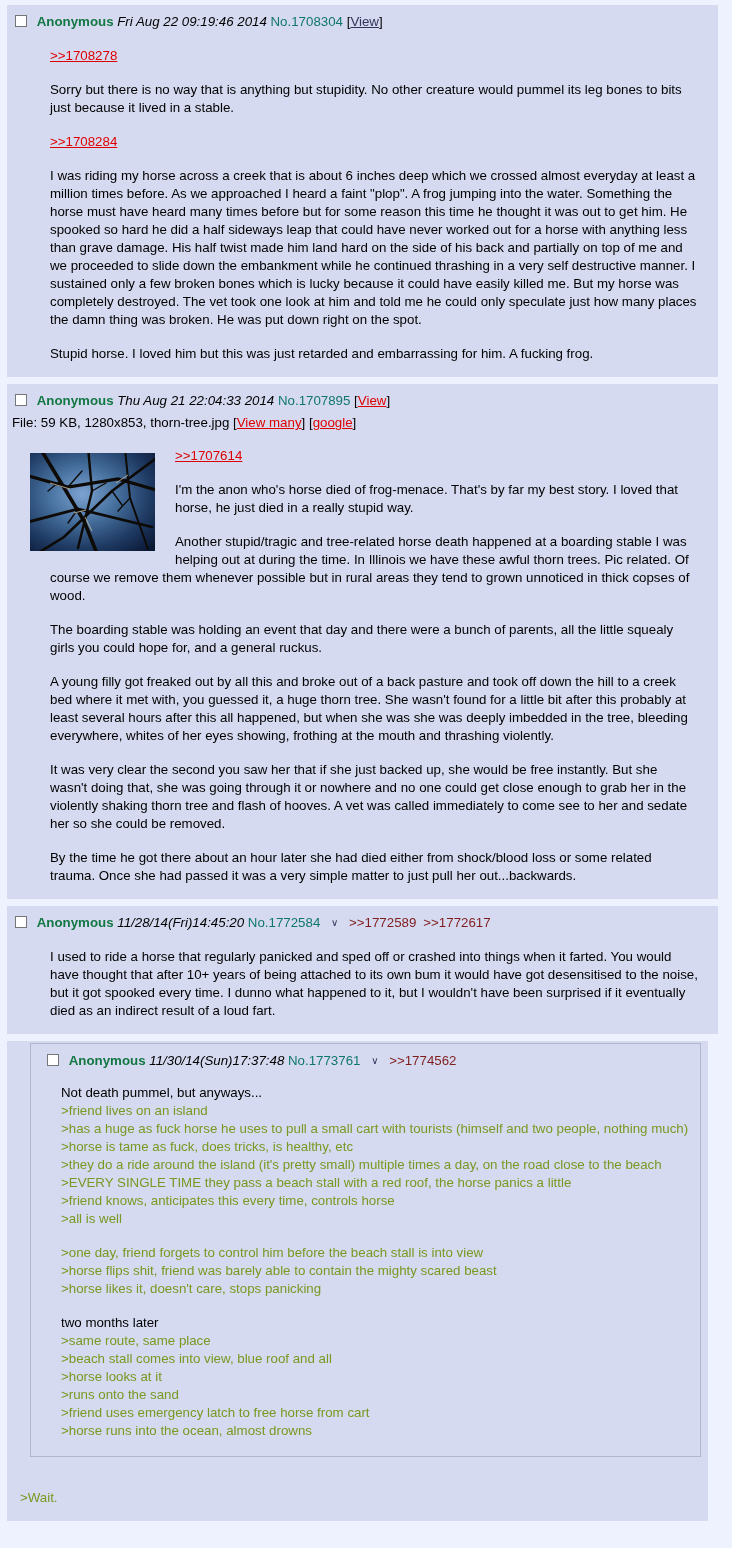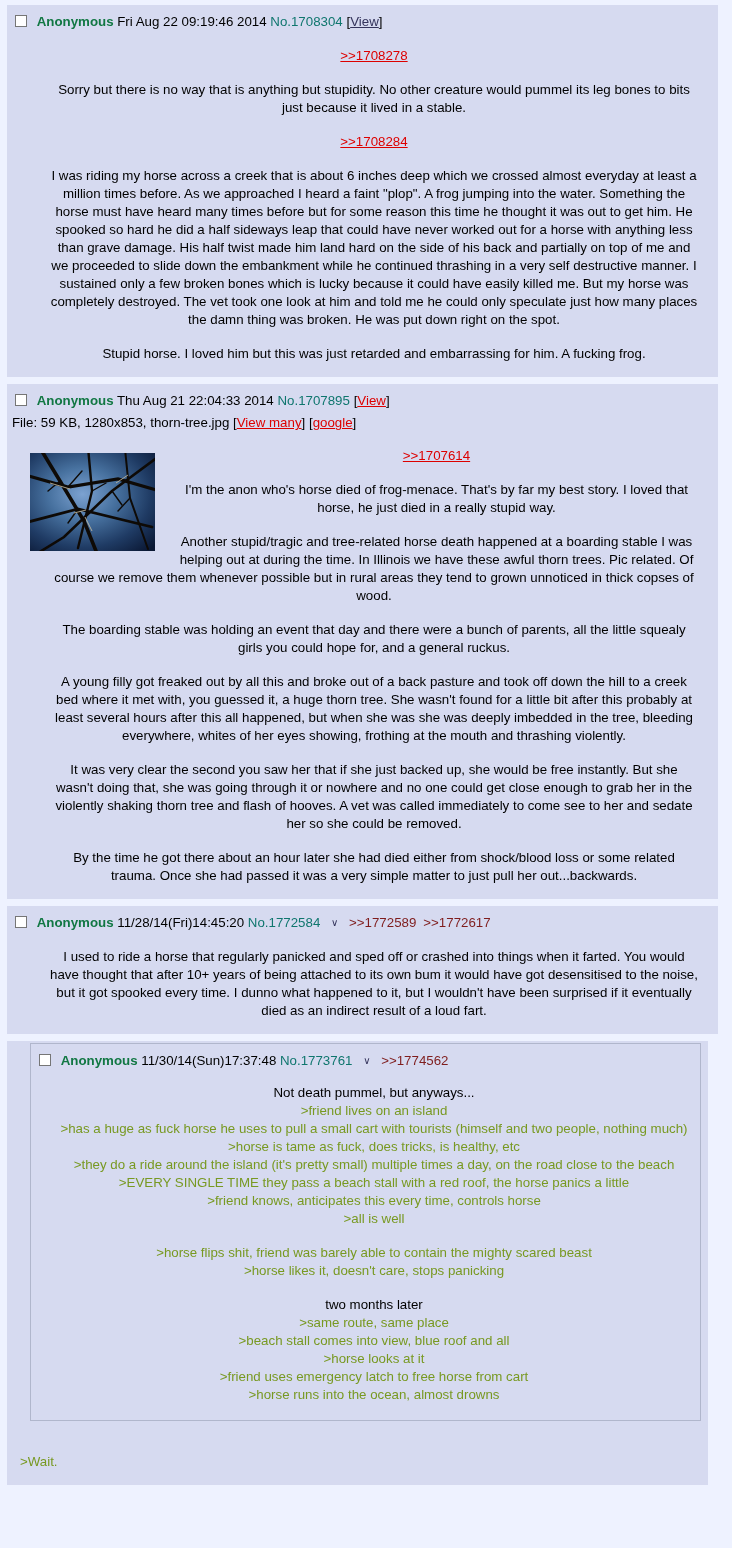--- a/index.html
+++ b/index.html
@@ -14,49 +14,49 @@
     margin:0 14px 7px 7px;
     padding:8px 0 14px 0;
   }
   .post.first{margin-top:5px;}
   .post-header{margin-left:8px;line-height:18px;white-space:nowrap;}
   .checkbox{
     display:inline-block;width:10px;height:10px;background:#fff;
     border:1px solid #767676;margin-right:6px;vertical-align:-1px;
   }
   .name{color:#117743;font-weight:bold;}
-  .date{color:#000;}
+  .date{color:#000;font-style:italic;}
   .no{color:#0f766e;}
   .bracket{color:#000;}
   .navlink{color:#34345C;text-decoration:underline;cursor:pointer;}
   .redlink{color:#dd0000;text-decoration:underline;cursor:pointer;}
   .backlink{color:#7f1d1d;text-decoration:none;margin-left:7px;cursor:pointer;}
   .chev{color:#34345C;font-size:10px;margin-left:7px;vertical-align:1px;}
   .file-line{margin:4px 0 0 5px;line-height:17px;}
-  blockquote.body{margin:16px 20px 0 43px;padding:0;text-align:center;}
+  blockquote.body{margin:16px 20px 0 43px;padding:0;}
   .body div{line-height:18px;}
   .gap{height:16px;}
   .green{color:#789922;}
   .quotelink{color:#dd0000;text-decoration:underline;cursor:pointer;}
   .thumb{
     float:left;margin:6px 20px 10px 23px;width:125px;height:98px;cursor:pointer;
   }
   .thumb svg{display:block;width:125px;height:98px;}
   .clearfix::after{content:"";display:block;clear:both;}
   
   .outer-post{
     background:#D6DAF0;
     margin:3px 24px 0 7px;
     padding:2px 0 14px 0;
   }
   .inner-post{
     margin:0 7px 0 23px;
     border:1px solid #b0b6cc;
     background:#D6DAF0;
-    padding:8px 0 16px 0;
+    padding:8px 0 16px 8px;
   }
   .inner-post blockquote.body{margin:14px 5px 0 22px;}
   .tail{margin:32px 0 0 13px;}
   .tail div{line-height:18px;}
 </style>
 </head>
 <body>
 
 <div>
 
@@ -173,27 +173,29 @@
       <blockquote class="body">
           <div class="line">Not death pummel, but anyways...</div>
           <div class="green">&gt;friend lives on an island</div>
           <div class="green">&gt;has a huge as fuck horse he uses to pull a small cart with tourists (himself and two people, nothing much)</div>
           <div class="green">&gt;horse is tame as fuck, does tricks, is healthy, etc</div>
           <div class="green">&gt;they do a ride around the island (it's pretty small) multiple times a day, on the road close to the beach</div>
           <div class="green">&gt;EVERY SINGLE TIME they pass a beach stall with a red roof, the horse panics a little</div>
           <div class="green">&gt;friend knows, anticipates this every time, controls horse</div>
           <div class="green">&gt;all is well</div>
           <div class="gap"></div>
+          <div class="green">&gt;one day, friend forgets to control him before the beach stall is into view</div>
           <div class="green">&gt;horse flips shit, friend was barely able to contain the mighty scared beast</div>
           <div class="green">&gt;horse likes it, doesn't care, stops panicking</div>
           <div class="gap"></div>
           <div class="line">two months later</div>
           <div class="green">&gt;same route, same place</div>
           <div class="green">&gt;beach stall comes into view, blue roof and all</div>
           <div class="green">&gt;horse looks at it</div>
+          <div class="green">&gt;runs onto the sand</div>
           <div class="green">&gt;friend uses emergency latch to free horse from cart</div>
           <div class="green">&gt;horse runs into the ocean, almost drowns</div>
         </blockquote>
     </div>
     <div class="tail">
         <div class="green">&gt;Wait.</div>
       </div>
   </div>
 
 </div>

